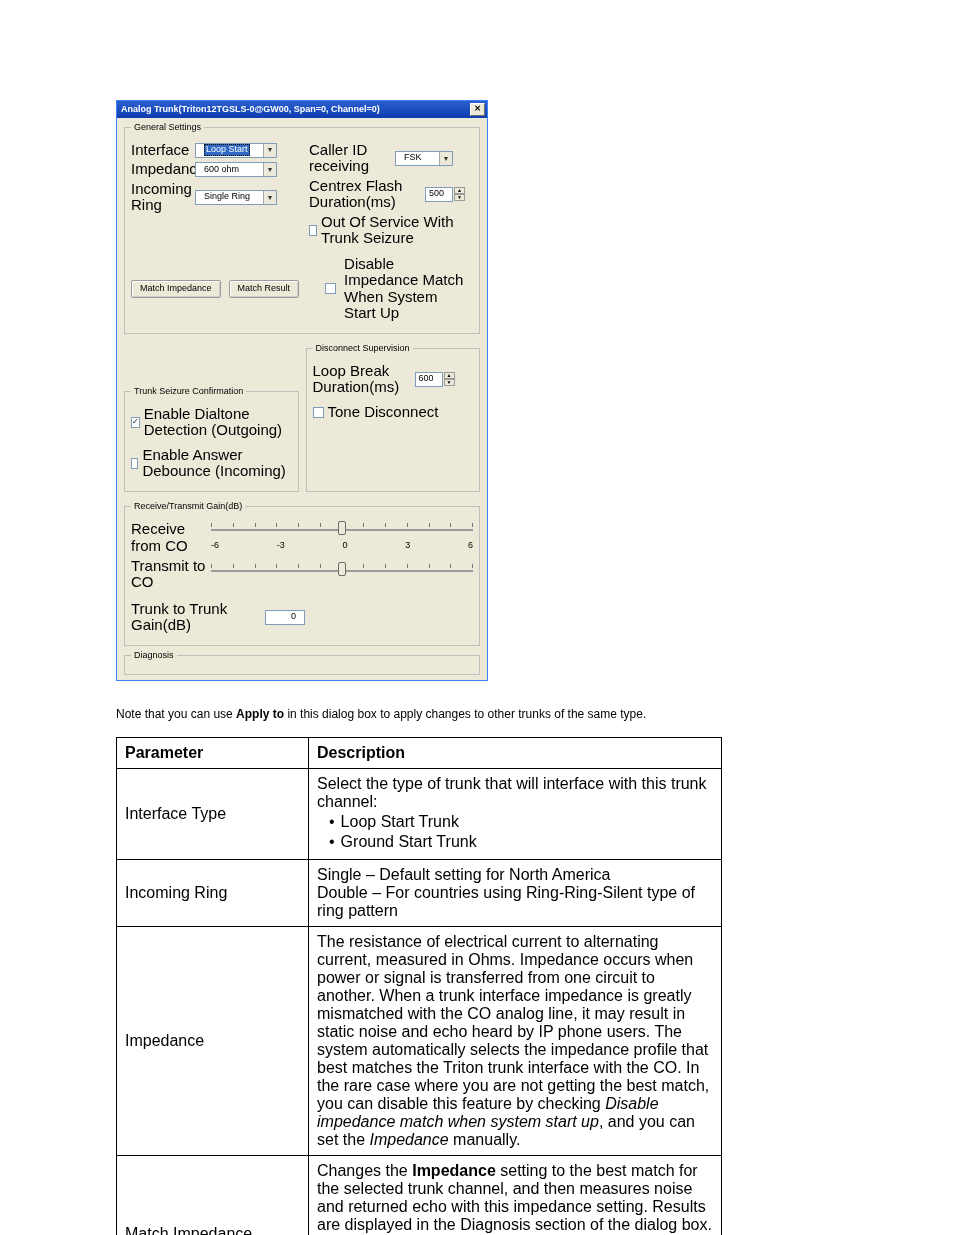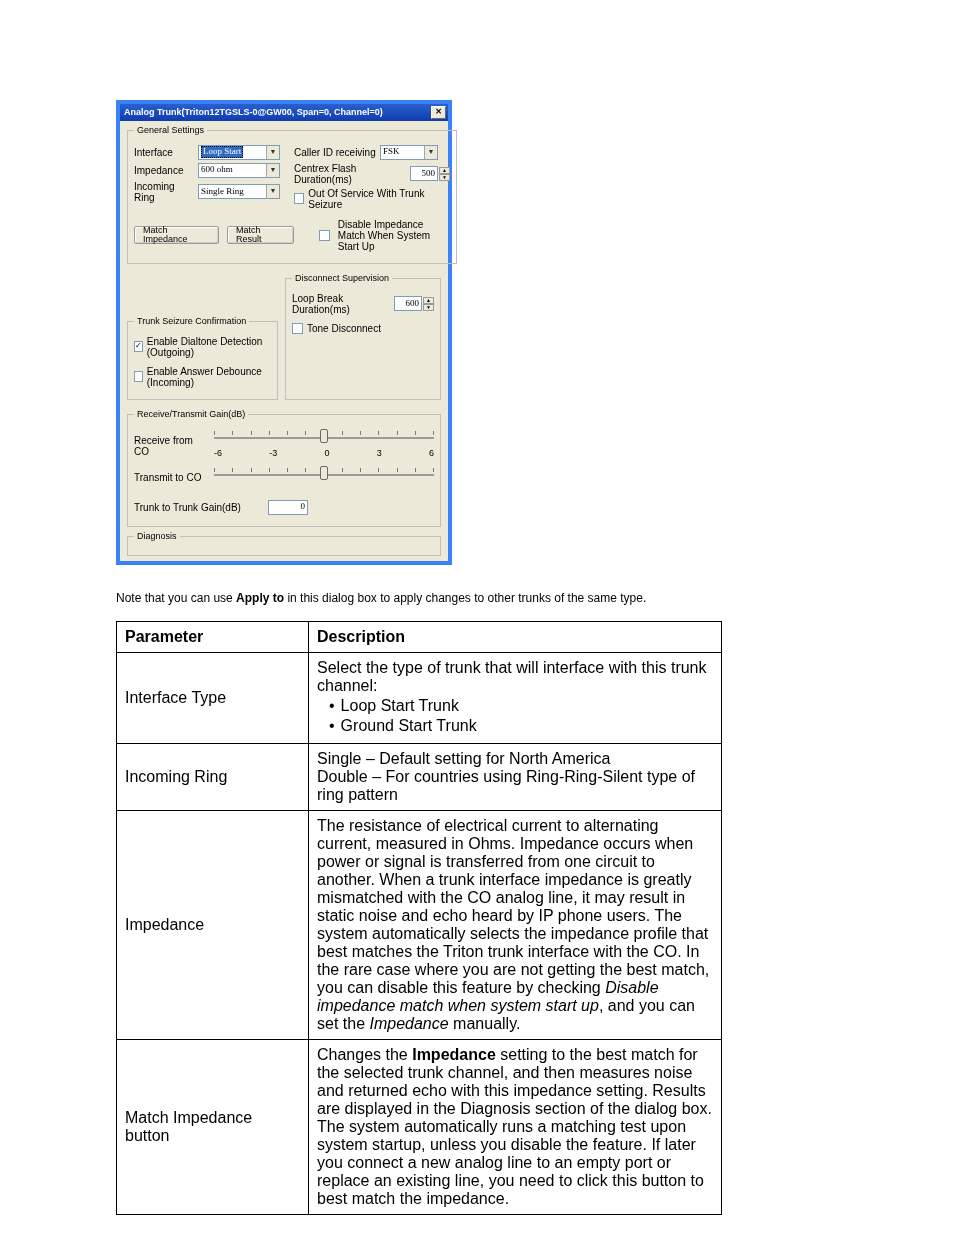--- a/index.html
+++ b/index.html
@@ -8,23 +8,23 @@
     padding: 0;
     font-family: Arial, Helvetica, sans-serif;
     font-size: 12px;
     background: #fff;
     width: 954px;
   }
   .page { padding: 100px 110px 40px 116px; }
 
   
   .dialog {
-    width: 336px;
+    width: 372px;
     background: #ece9d8;
-    border: 4px solid #3b82f6;
+    border: 1px solid #3b82f6;
     font-size: 9px;
     line-height: 1.1;
   }
   .titlebar {
     height: 17px;
     background: linear-gradient(#2a5fce, #0f3cb0);
     color: #fff;
     display: flex;
     align-items: center;
     padding: 0 2px 0 4px;
@@ -47,29 +47,29 @@
     padding: 6px 6px 8px 6px;
     position: relative;
   }
   fieldset.grp > legend {
     font-size: 9px;
     padding: 0 3px;
     color: #000;
   }
 
   .row { display:flex; align-items:center; gap:4px; margin:3px 0; }
-  .lbl { font-size:10px; }
+  .lbl { font-size:15px; }
 
   .combo, .txt {
     border: 1px solid #7f9db9;
     background:#fff;
     height:15px;
     font-size:9px;
-    padding:0 2px;
-    display:flex; align-items:center;font-family:Liberation Serif, serif;
+    padding:0 8px;
+    display:flex; align-items:center;
   }
   .combo { position:relative; }
   .combo .arrow {
     position:absolute; right:0; top:0; bottom:0; width:13px;
     background:#ece9d8;
     border-left:1px solid #a5a5a5;
     display:flex; align-items:center; justify-content:center;
     font-size:7px; color:#333;
   }
   .selhl { background:#316ac5; color:#fff; padding:0 1px; border:1px dotted #000; }

